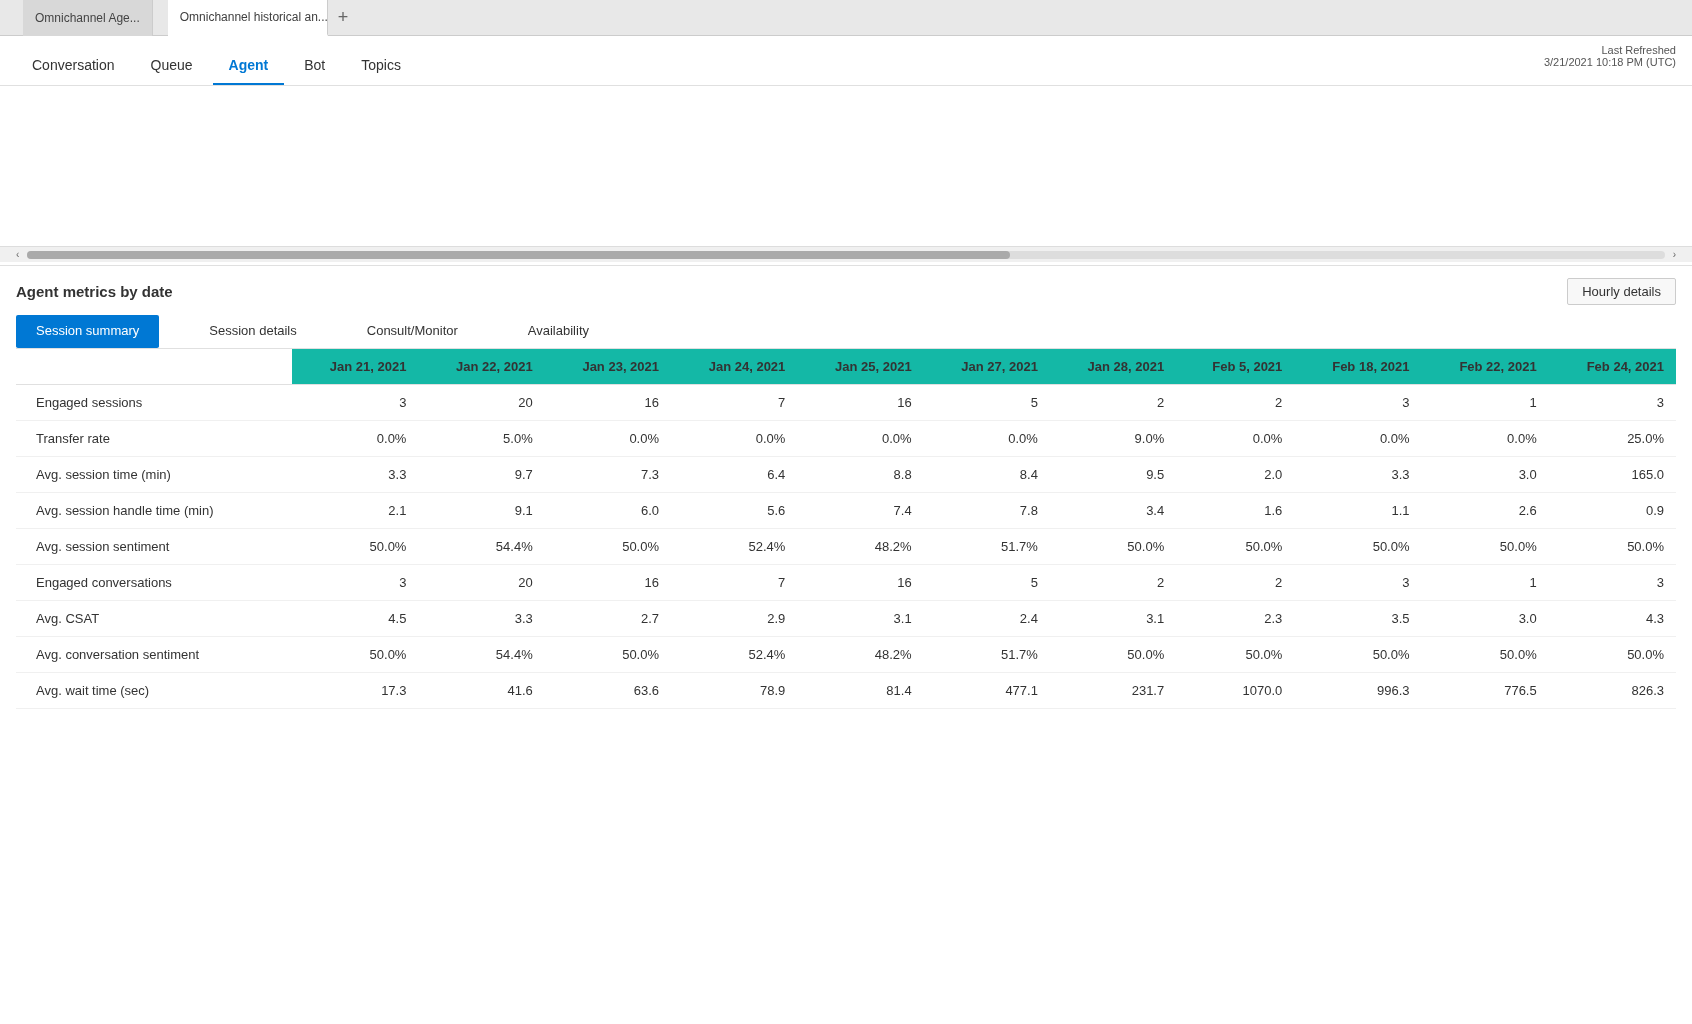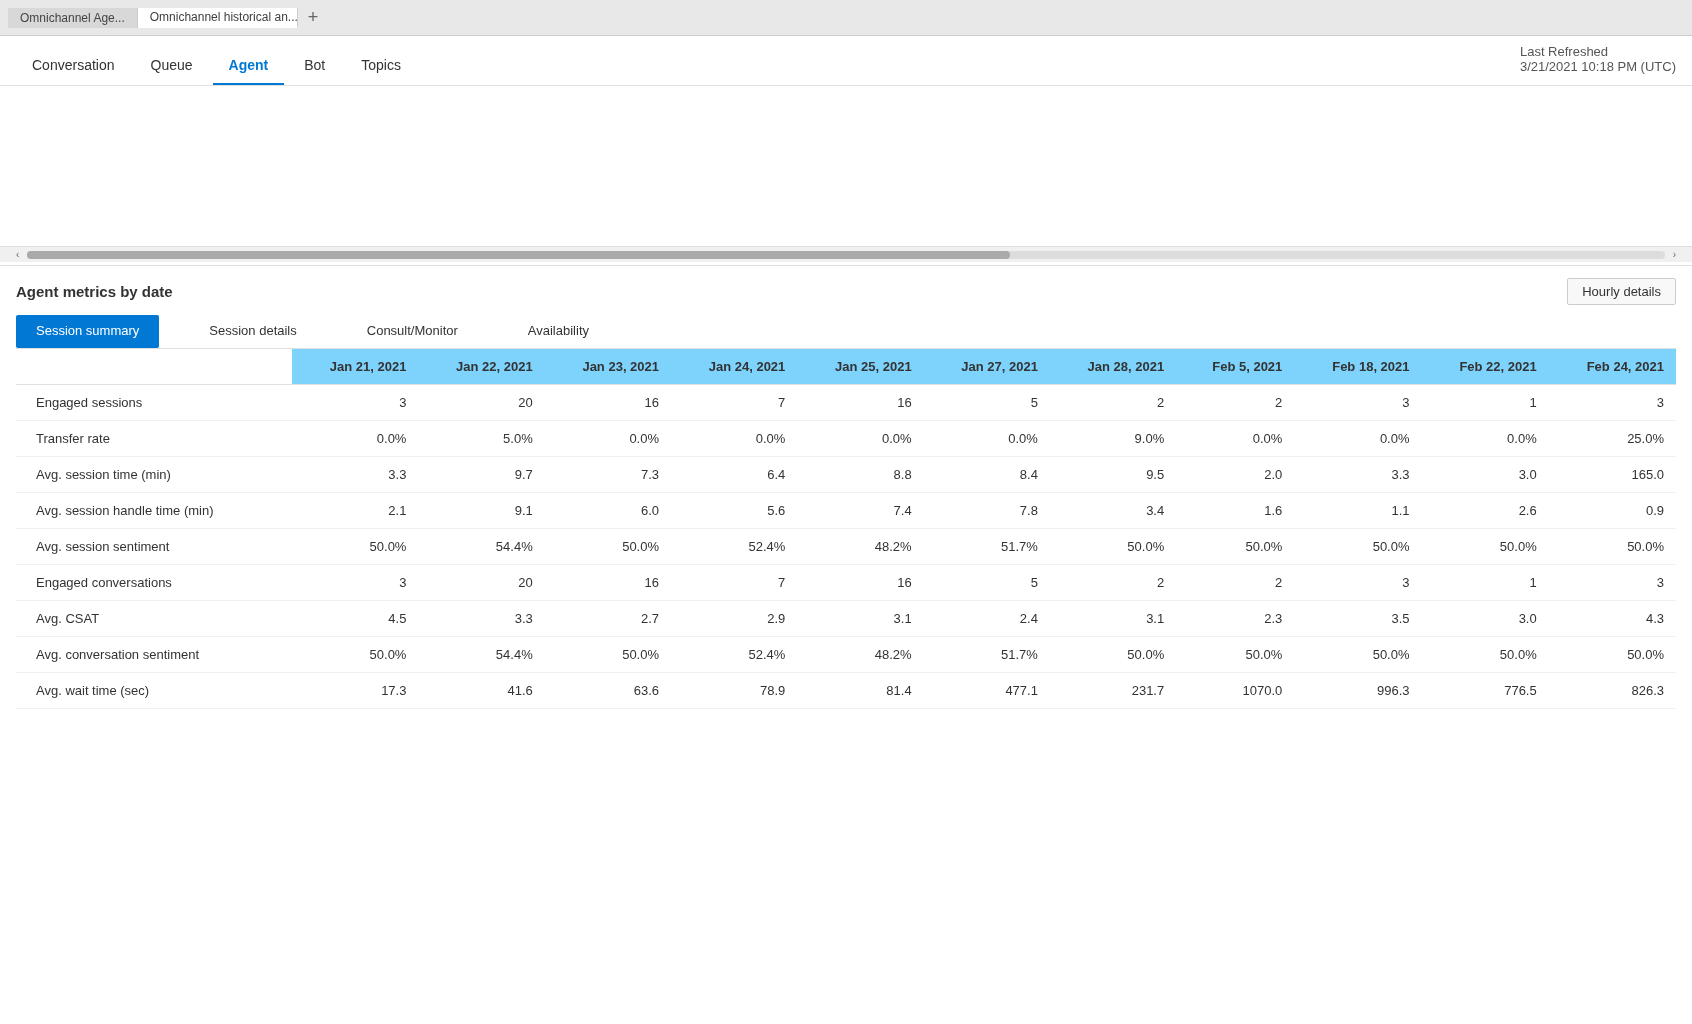--- a/index.html
+++ b/index.html
@@ -11,30 +11,31 @@
       align-items: center;
       background: #e8e8e8;
       height: 36px;
       padding: 0 8px;
       border-bottom: 1px solid #ccc;
     }
     .browser-tab {
       display: flex;
       align-items: center;
       padding: 0 12px;
-      height: 20px;
+      height: 36px;
       font-size: 12px;
       cursor: pointer;
       border-right: 1px solid #ccc;
       background: #d8d8d8;
       color: #444;
       max-width: 160px;
       white-space: nowrap;
       overflow: hidden;
       text-overflow: ellipsis;
+      margin-left: 15px;
     }
     .browser-tab.active {
       background: #fff;
       border-bottom: 2px solid #fff;
       color: #404040;
     }
     .new-tab-btn {
       padding: 0 10px;
       font-size: 18px;
       color: #666;
@@ -60,22 +61,22 @@
       padding: 0 16px;
       border-bottom: 1px solid #e0e0e0;
       background: #fff;
       height: 50px;
       position: relative;
     }
     .top-nav .last-refreshed {
       position: absolute;
       right: 16px;
       top: 8px;
-      text-align: left;
-      font-size: 13px;
+      text-align: right;
+      font-size: 11px;
       color: #555;
     }
     .nav-tab {
       padding: 10px 16px;
       cursor: pointer;
       color: #333;
       font-size: 14px;
       border-bottom: 2px solid transparent;
       margin-right: 4px;
     }
@@ -193,21 +194,21 @@
     }
     .data-table th {
       padding: 10px 12px;
       text-align: right;
       font-weight: 600;
       color: #333;
       border-bottom: 1px solid #e0e0e0;
       white-space: nowrap;
       position: sticky;
       top: 0;
-      background: #7dd3fc;
+      background: #14b8a6;
     }
     .data-table th:first-child {
       text-align: left;
       min-width: 220px;
       position: sticky;
       left: 0;
       z-index: 2;
       background: #fff;
     }
     .data-table td {

